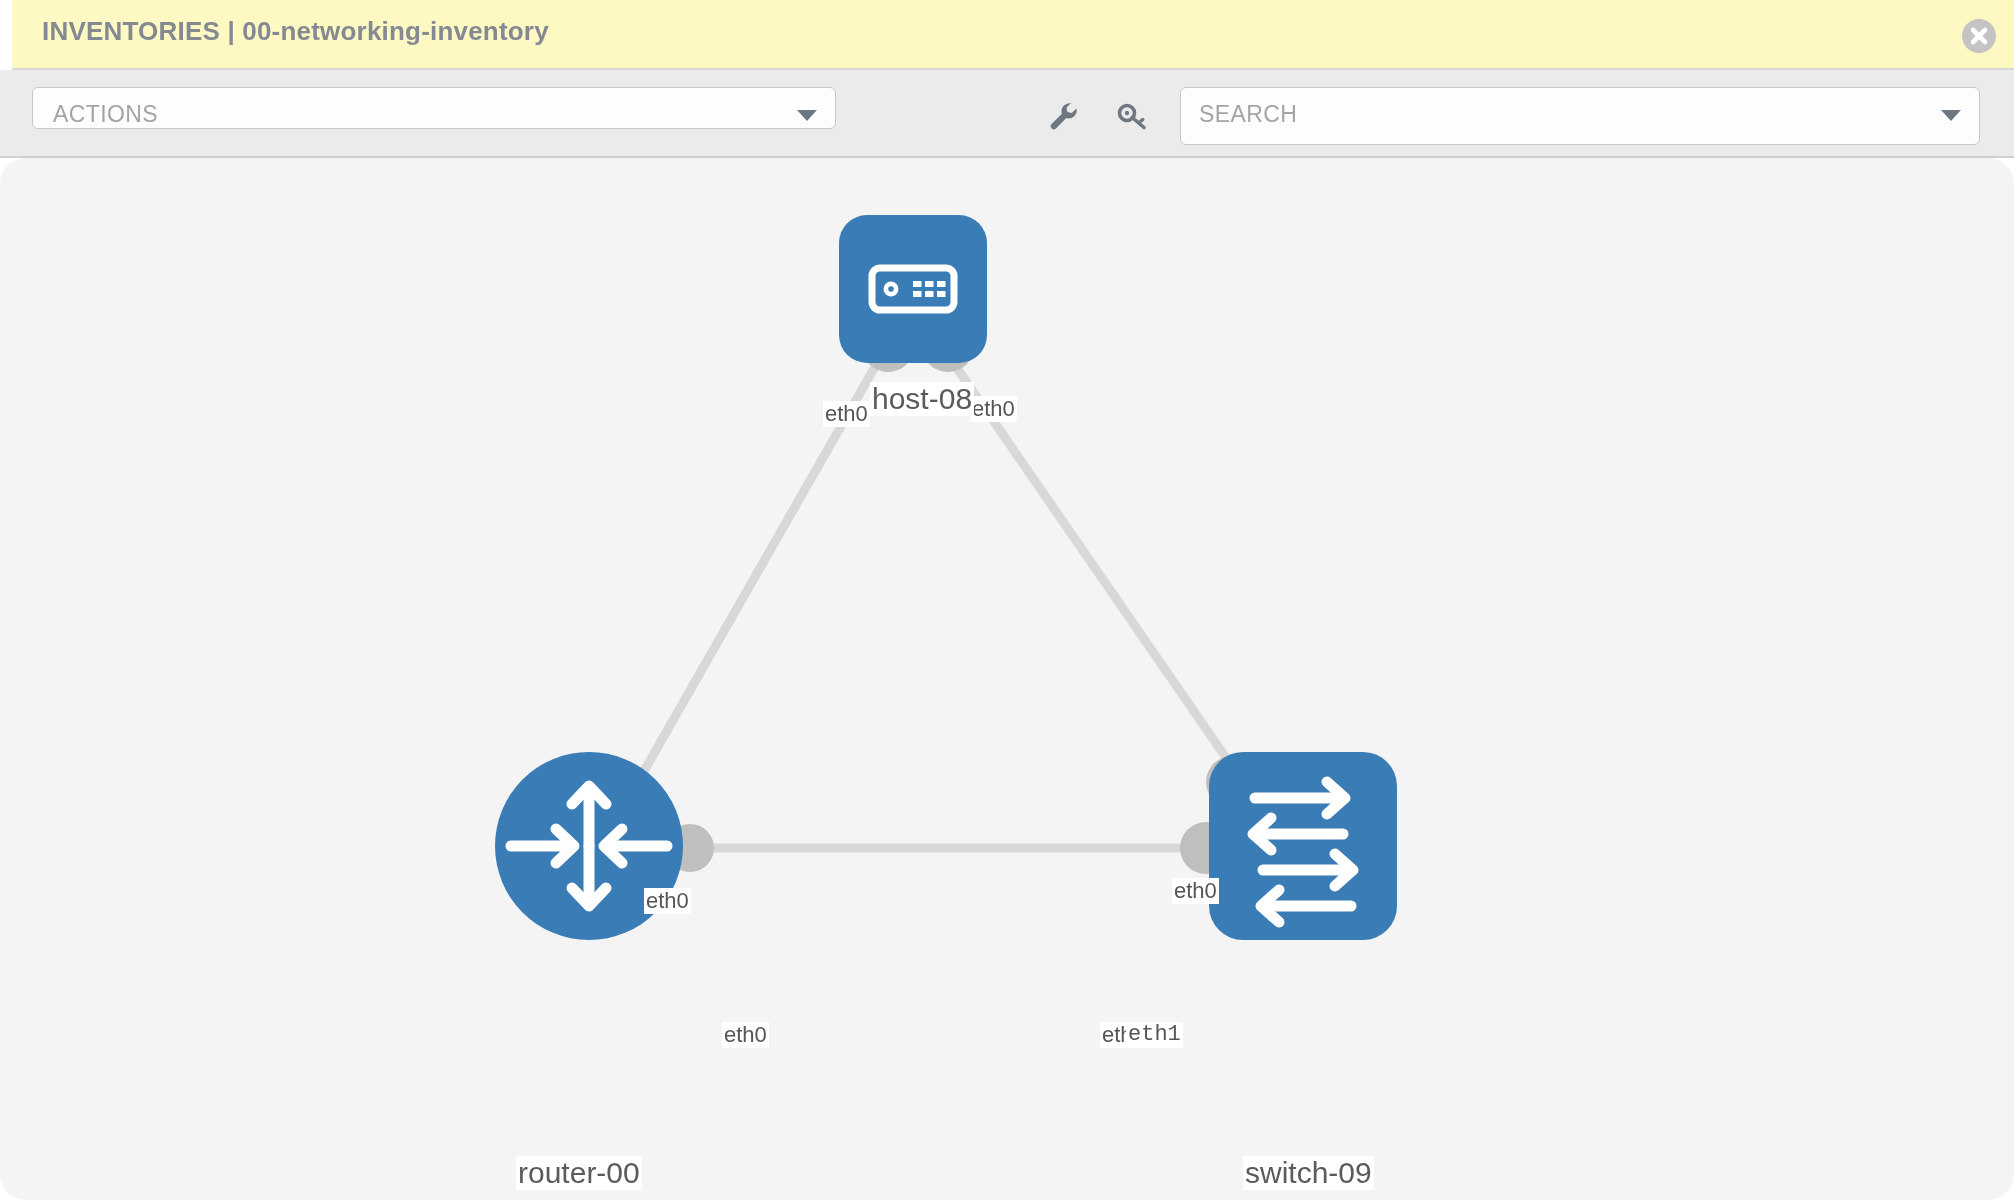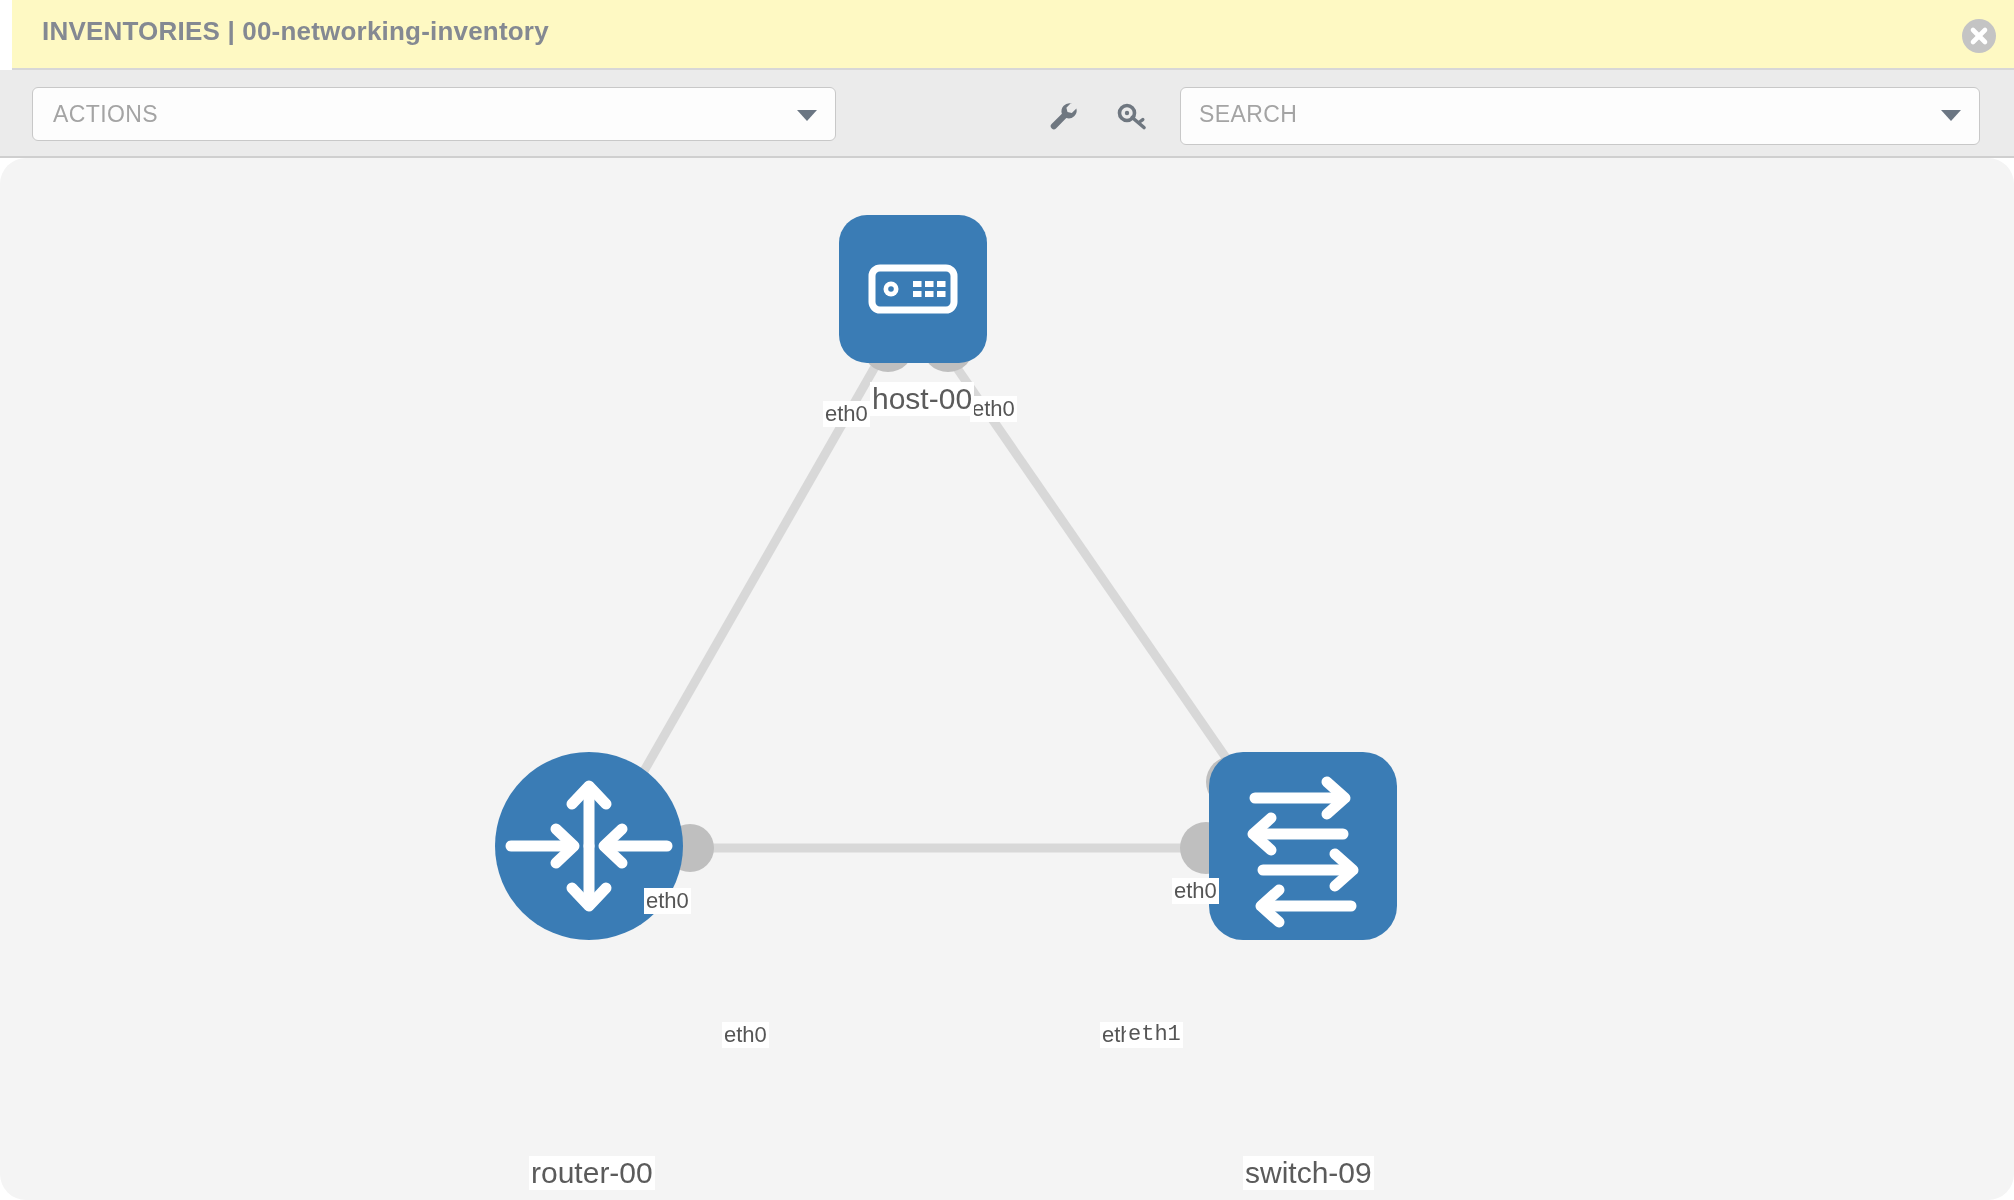--- a/index.html
+++ b/index.html
@@ -63,21 +63,21 @@
     height: 88px;
     background: #ebebeb;
     border-bottom: 2px solid #cfcfcf;
   }
 
   .actions-select {
     position: absolute;
     left: 32px;
     top: 17px;
     width: 804px;
-    height: 54px;
+    height: 42px;
     background: #fdfdfd;
     border: 1px solid #c8c8c8;
     border-radius: 6px;
     cursor: pointer;
   }
   .actions-select .label {
     position: absolute;
     left: 20px;
     top: 13px;
     font-size: 23px;
@@ -289,20 +289,20 @@
     <span class="elabel" style="left:644px; top:730px;">eth0</span>
 
     <span class="elabel" style="left:1172px; top:720px;">eth0</span>
 
     <span class="elabel" style="left:722px; top:864px;">eth0</span>
 
     <span class="elabel" style="left:1100px; top:864px;">eth</span>
 
     <span class="elabel" style="left:1126px; top:864px;font-family:Liberation Mono, monospace;">eth1</span>
 
-    <span class="nlabel" style="left:870px; top:224px;">host-00</span>
-
-    <span class="nlabel" style="left:529px; top:998px;">router-00</span>
+    <span class="nlabel" style="left:870px; top:224px;">host-08</span>
+
+    <span class="nlabel" style="left:516px; top:998px;">router-00</span>
 
     <span class="nlabel" style="left:1243px; top:998px;">switch-09</span>
 
   </div>
 </div>
 
 </body></html>

